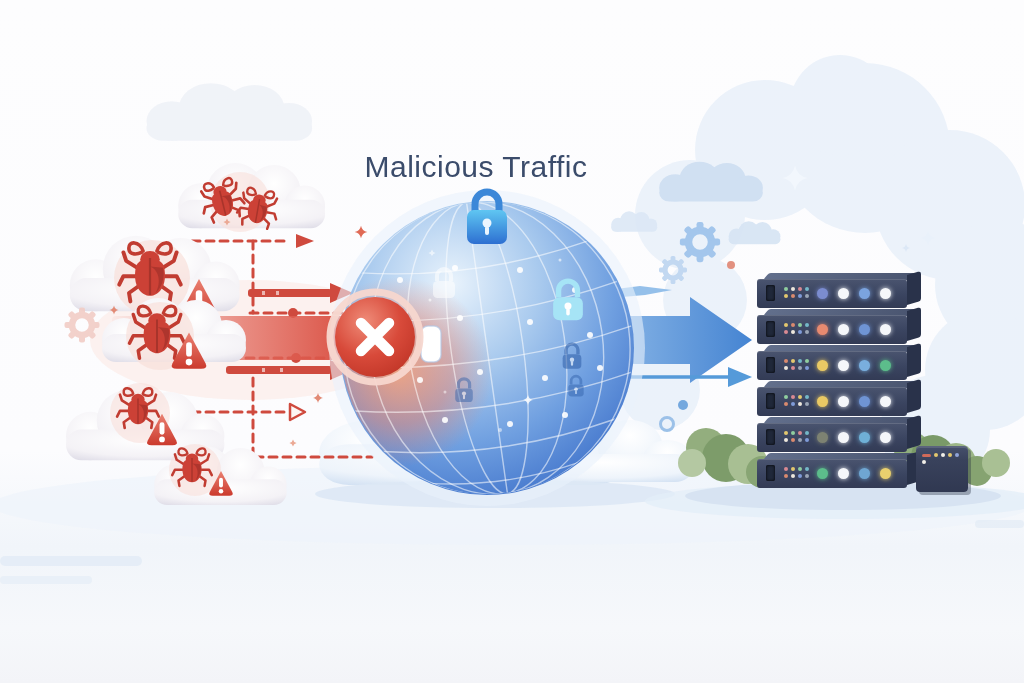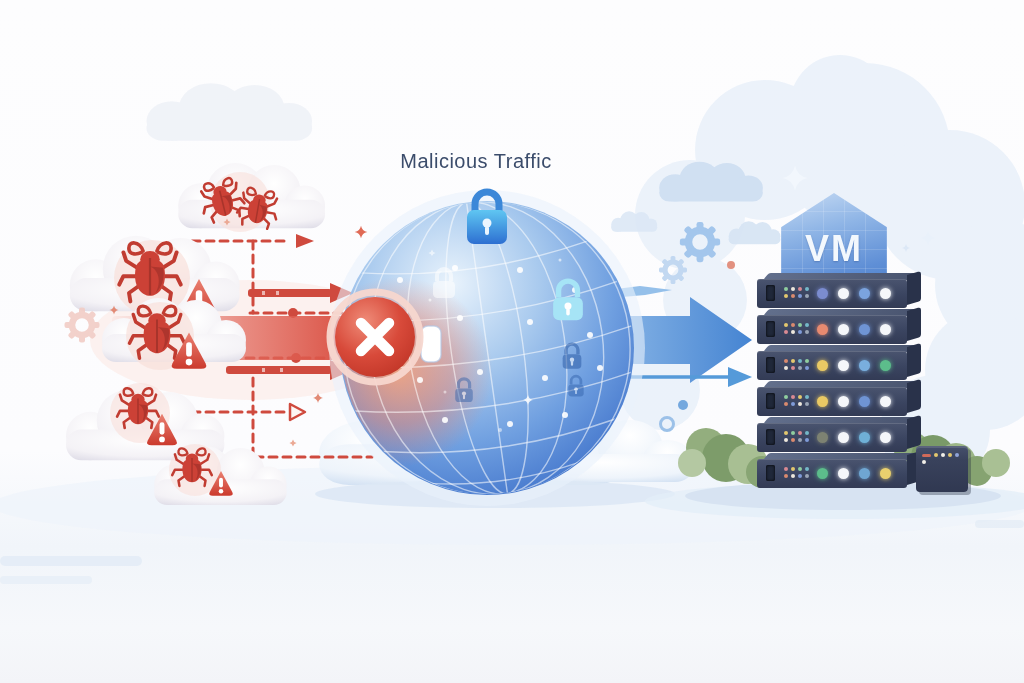--- a/index.html
+++ b/index.html
@@ -4,21 +4,21 @@
 <style>
   html,body{margin:0;padding:0;background:#ffffff;}
   .stage{
     position:relative;width:1024px;height:683px;overflow:hidden;
     background:linear-gradient(180deg,#fdfdfe 0%,#fcfcfe 66%,#f1f5fa 80%,#f6f8fb 92%,#f3f4f8 100%);
     font-family:"Liberation Sans","DejaVu Sans",sans-serif;
   }
   svg.art{position:absolute;left:0;top:0;width:1024px;height:683px;display:block;}
   .title{
     position:absolute;left:476px;top:150px;transform:translateX(-50%);
-    font-size:20px;color:#3b4c6b;letter-spacing:.5px;white-space:nowrap;
+    font-size:30px;color:#3b4c6b;letter-spacing:.5px;white-space:nowrap;
   }
   .subtitle{
     position:absolute;left:487px;top:508px;transform:translateX(-50%);
     font-size:28px;color:#5a6989;letter-spacing:.5px;white-space:nowrap;
   }
   
   .vm{
     position:absolute;left:781px;top:193px;width:106px;height:95px;
     clip-path:polygon(50% 0,100% 36%,100% 100%,0 100%,0 36%);
     background:
@@ -345,23 +345,20 @@
   </g>
   <g>
     <circle cx="683" cy="405" r="5" fill="#74a8de"></circle>
     <circle cx="667" cy="424" r="6.5" fill="none" stroke="#9cc1e8" stroke-width="3"></circle>
     <circle cx="731" cy="265" r="4" fill="#e29180"></circle>
   </g>
 </svg>
 
 <div class="title">Malicious Traffic</div>
 
-<div class="vm">
-  <span>VM</span>
-</div>
 
 <div class="stack">
   <div class="unit" style="top:0px">
     <i class="u-top"></i>
         <i class="u-side"></i>
     <div class="u-face">
           <i class="vent"></i>
           <div class="minidots">
             <i style="background: rgb(143, 206, 159);"></i>
             <i style="background: rgb(236, 231, 220);"></i>

